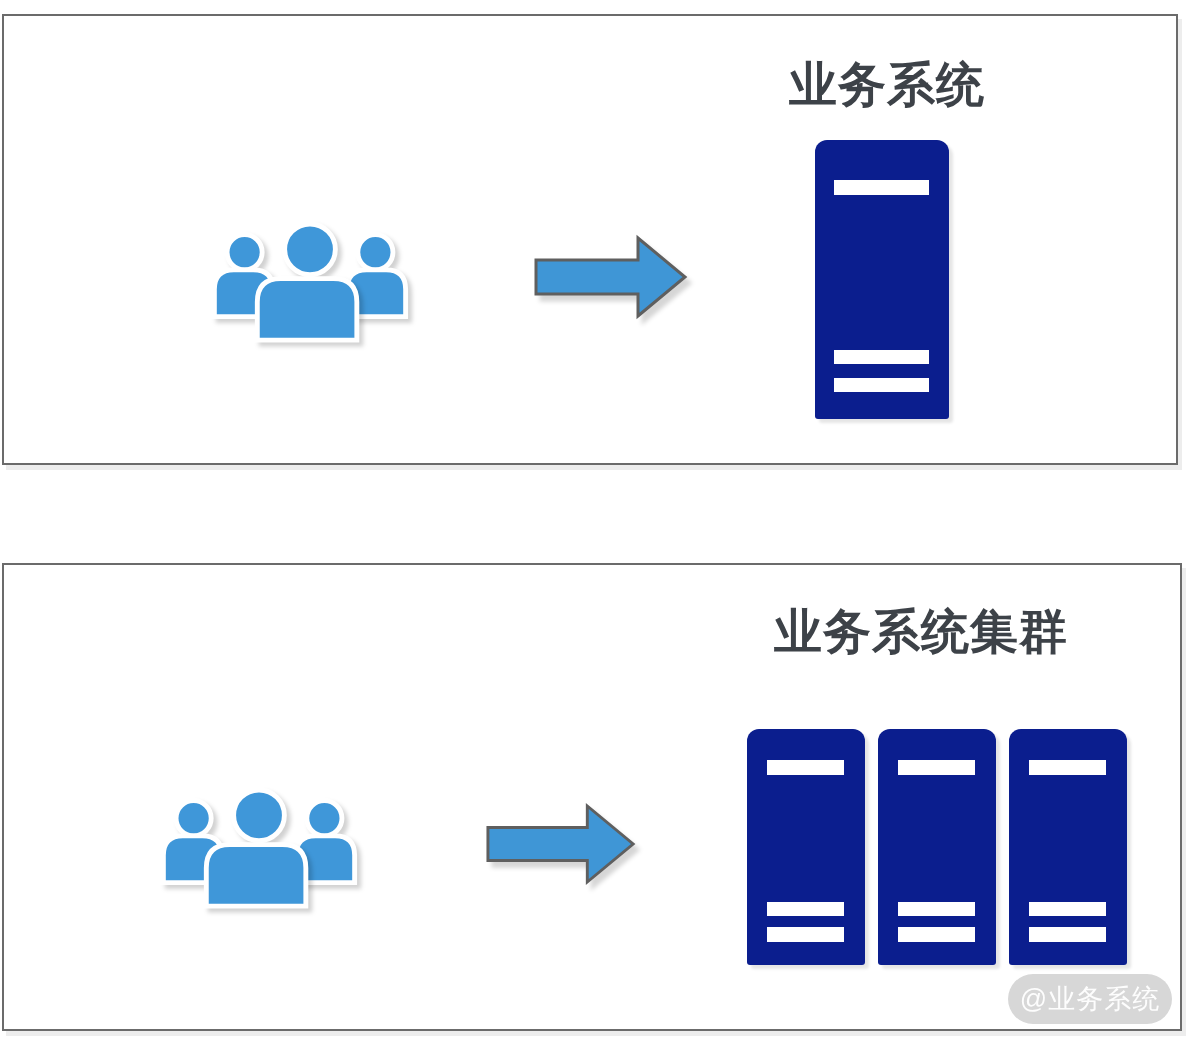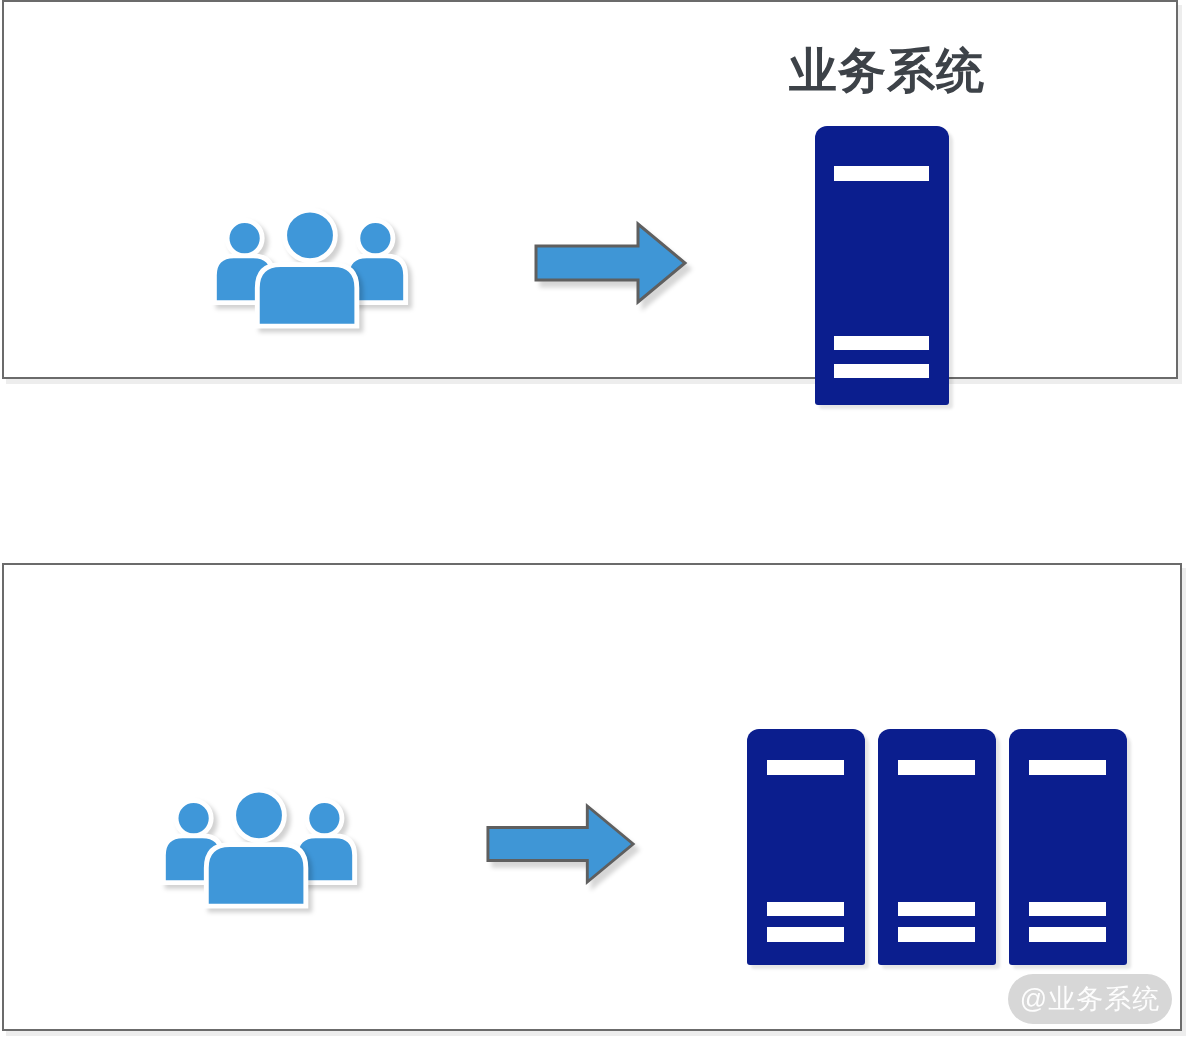--- a/index.html
+++ b/index.html
@@ -9,21 +9,21 @@
     position:relative; overflow:hidden;
     font-family:"Liberation Sans", sans-serif;
   }
 
   .panel {
     position:absolute; left:2px;
     background:#ffffff;
     border:2px solid var(--panel_border);
     box-shadow:4px 5px 0 rgba(0,0,0,0.07);
   }
-  .panel--top    { top:0;   width:1176px; height:379px; }
+  .panel--top    { top:14px;   width:1176px; height:451px; }
   .panel--bottom { top:563px; width:1180px; height:468px; }
 
   .title {
     position:absolute;
     width:340px;
     text-align:center;
     font-size:48px;
     line-height:58px;
     font-weight:700;
     letter-spacing:1px;
@@ -123,20 +123,21 @@
     </svg>
 
     <div class="server server--lg">
       <span class="stripe stripe-a"></span>
       <span class="stripe stripe-b"></span>
       <span class="stripe stripe-c"></span>
     </div>
   </section>
 
   <section class="panel panel--bottom">
+    <h2 class="title title--bottom">业务系统集群</h2>
 
     <svg class="users users--bottom" width="196" height="121" viewBox="0 0 200 124" aria-hidden="true">
       <circle class="person-shape" cx="33" cy="31" r="18"></circle>
       <path class="person-shape" d="M2 97 V69 Q2 49 22 49 H42 Q62 49 62 69 V97 Z"></path>
       <circle class="person-shape" cx="167" cy="31" r="18"></circle>
       <path class="person-shape" d="M138 97 V69 Q138 49 158 49 H178 Q198 49 198 69 V97 Z"></path>
       <circle class="person-shape" cx="100" cy="28" r="26"></circle>
       <path class="person-shape" d="M46 121 V82 Q46 58 70 58 H124 Q148 58 148 82 V121 Z"></path>
     </svg>
 

